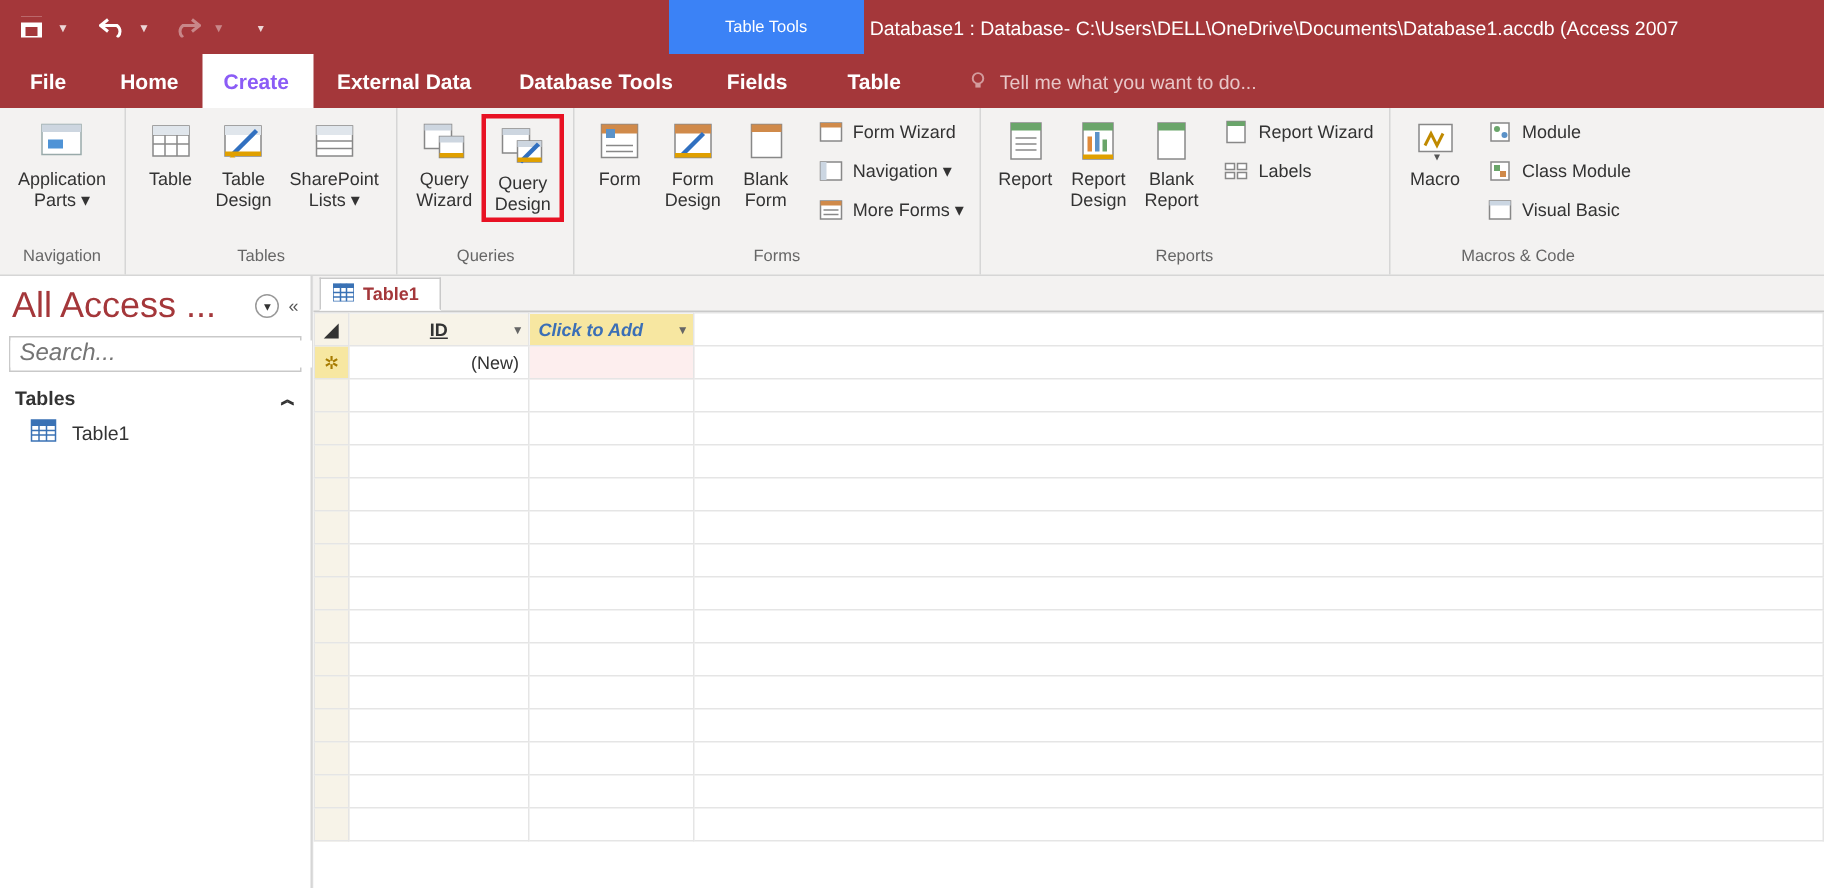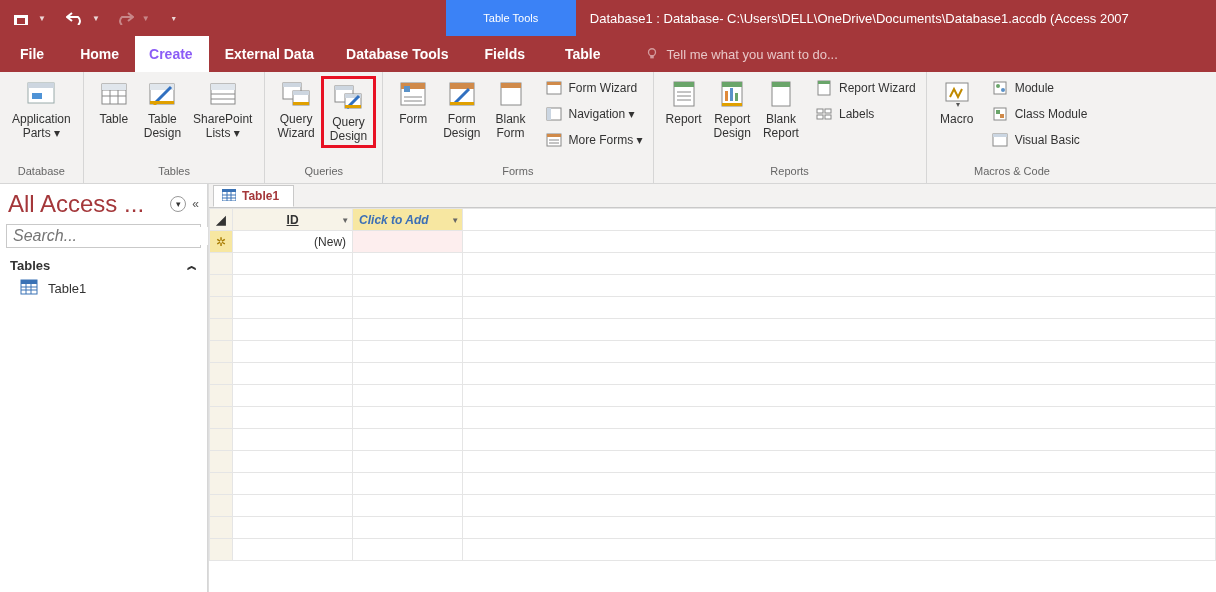--- a/index.html
+++ b/index.html
@@ -2,21 +2,21 @@
 <html><head>
 <meta charset="utf-8">
 <style>
   * { box-sizing: border-box; margin: 0; padding: 0; font-family: "Segoe UI", Tahoma, sans-serif; }
   body { width: 1216px; height: 592px; background: #fff; overflow: hidden; font-size: 13px; color: #333; }
   .titlebar { height: 36px; background: #a4373a; display: flex; align-items: stretch; color: #fff; }
   .qat { display: flex; align-items: center; gap: 4px; padding: 0 10px; }
   .qat-ico { width: 22px; height: 22px; display:flex; align-items:center; justify-content:center; cursor:pointer;}
   .qat-arrow{ font-size:8px; opacity:.8; margin-left:2px;}
   .tool-context { width:130px; display:flex;flex-direction:column;align-items:center;justify-content:center;background:#3b82f6;font-size:11px; }
-  .title-text { flex:1; display:flex;align-items:center; padding-left:14px; font-size:13px;}
+  .title-text { flex:1; display:flex;align-items:center; padding-left:4px; font-size:13px;}
   .tabbar { height: 36px; background:#a4373a; display:flex; align-items:stretch; color:#fff;}
   .tab { padding:0 16px; display:flex; align-items:center; font-size:14px; cursor:pointer;font-weight:bold;}
   .tab.file { padding:0 20px;}
   .tab.active { background:#fff; color:#8b5cf6;padding-left:14px;}
   .tab.tool1{padding:0 20px;}
   .tellme { display:flex; align-items:center; gap:8px; padding-left:24px; color:#e8c6c7;}
   .tellme svg{opacity:.7}
   .ribbon{height:112px;background:#f3f2f1;border-bottom:1px solid #d6d6d6;display:flex;}
   .group{border-right:1px solid #d6d6d6;display:flex;flex-direction:column;padding:4px 6px 0 6px;}
   .group-row{flex:1;display:flex;align-items:flex-start;}
@@ -117,21 +117,21 @@
             <svg width="30" height="30">
               <rect x="2" y="4" width="26" height="20" fill="#fff" stroke="#9aa"></rect>
               <rect x="2" y="4" width="26" height="5" fill="#cdd6e0"></rect>
               <rect x="6" y="14" width="10" height="6" fill="#4f93d6"></rect>
             </svg>
           </div>
         <div class="lbl">Application
 Parts ▾</div>
       </div>
     </div>
-    <div class="group-label">Database</div>
+    <div class="group-label">Navigation</div>
   </div>
 
   <div class="group">
     <div class="group-row">
       <div class="rbtn">
         <div class="ico">
             <svg width="30" height="30">
               <rect x="3" y="5" width="24" height="20" fill="#fff" stroke="#888"></rect>
               <line x1="3" y1="11" x2="27" y2="11" stroke="#888"></line>
               <line x1="3" y1="17" x2="27" y2="17" stroke="#888"></line>

